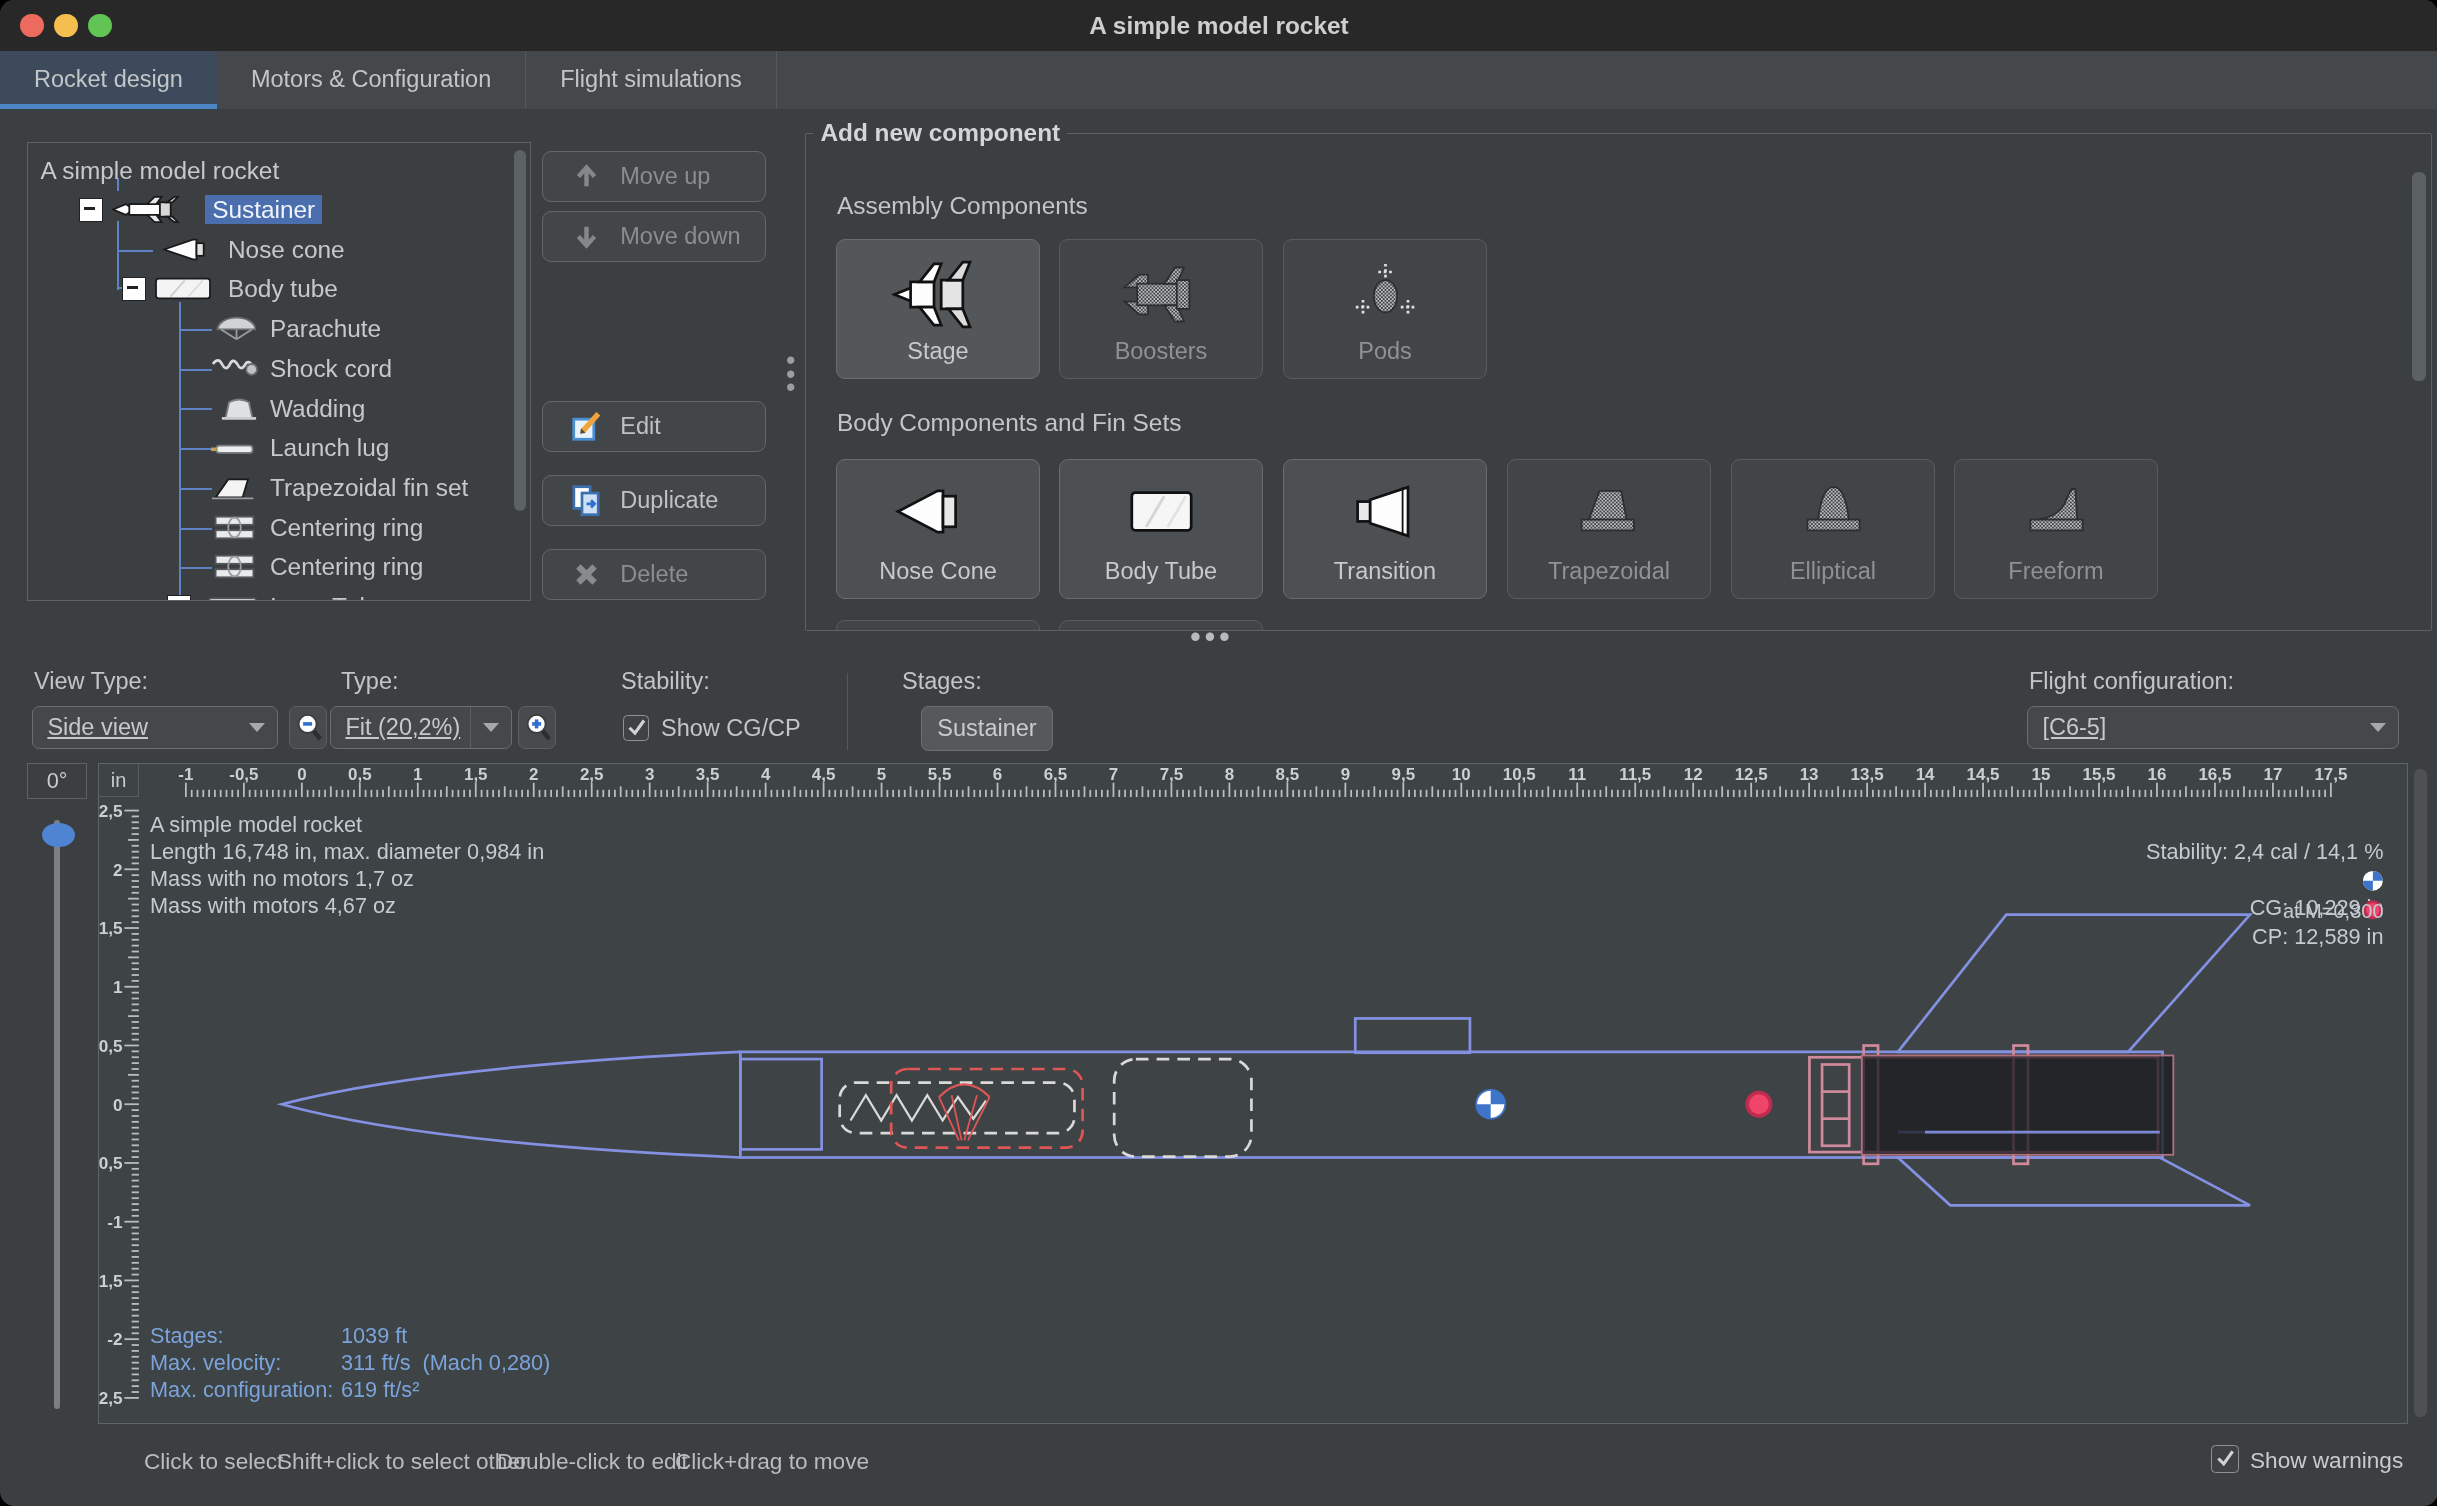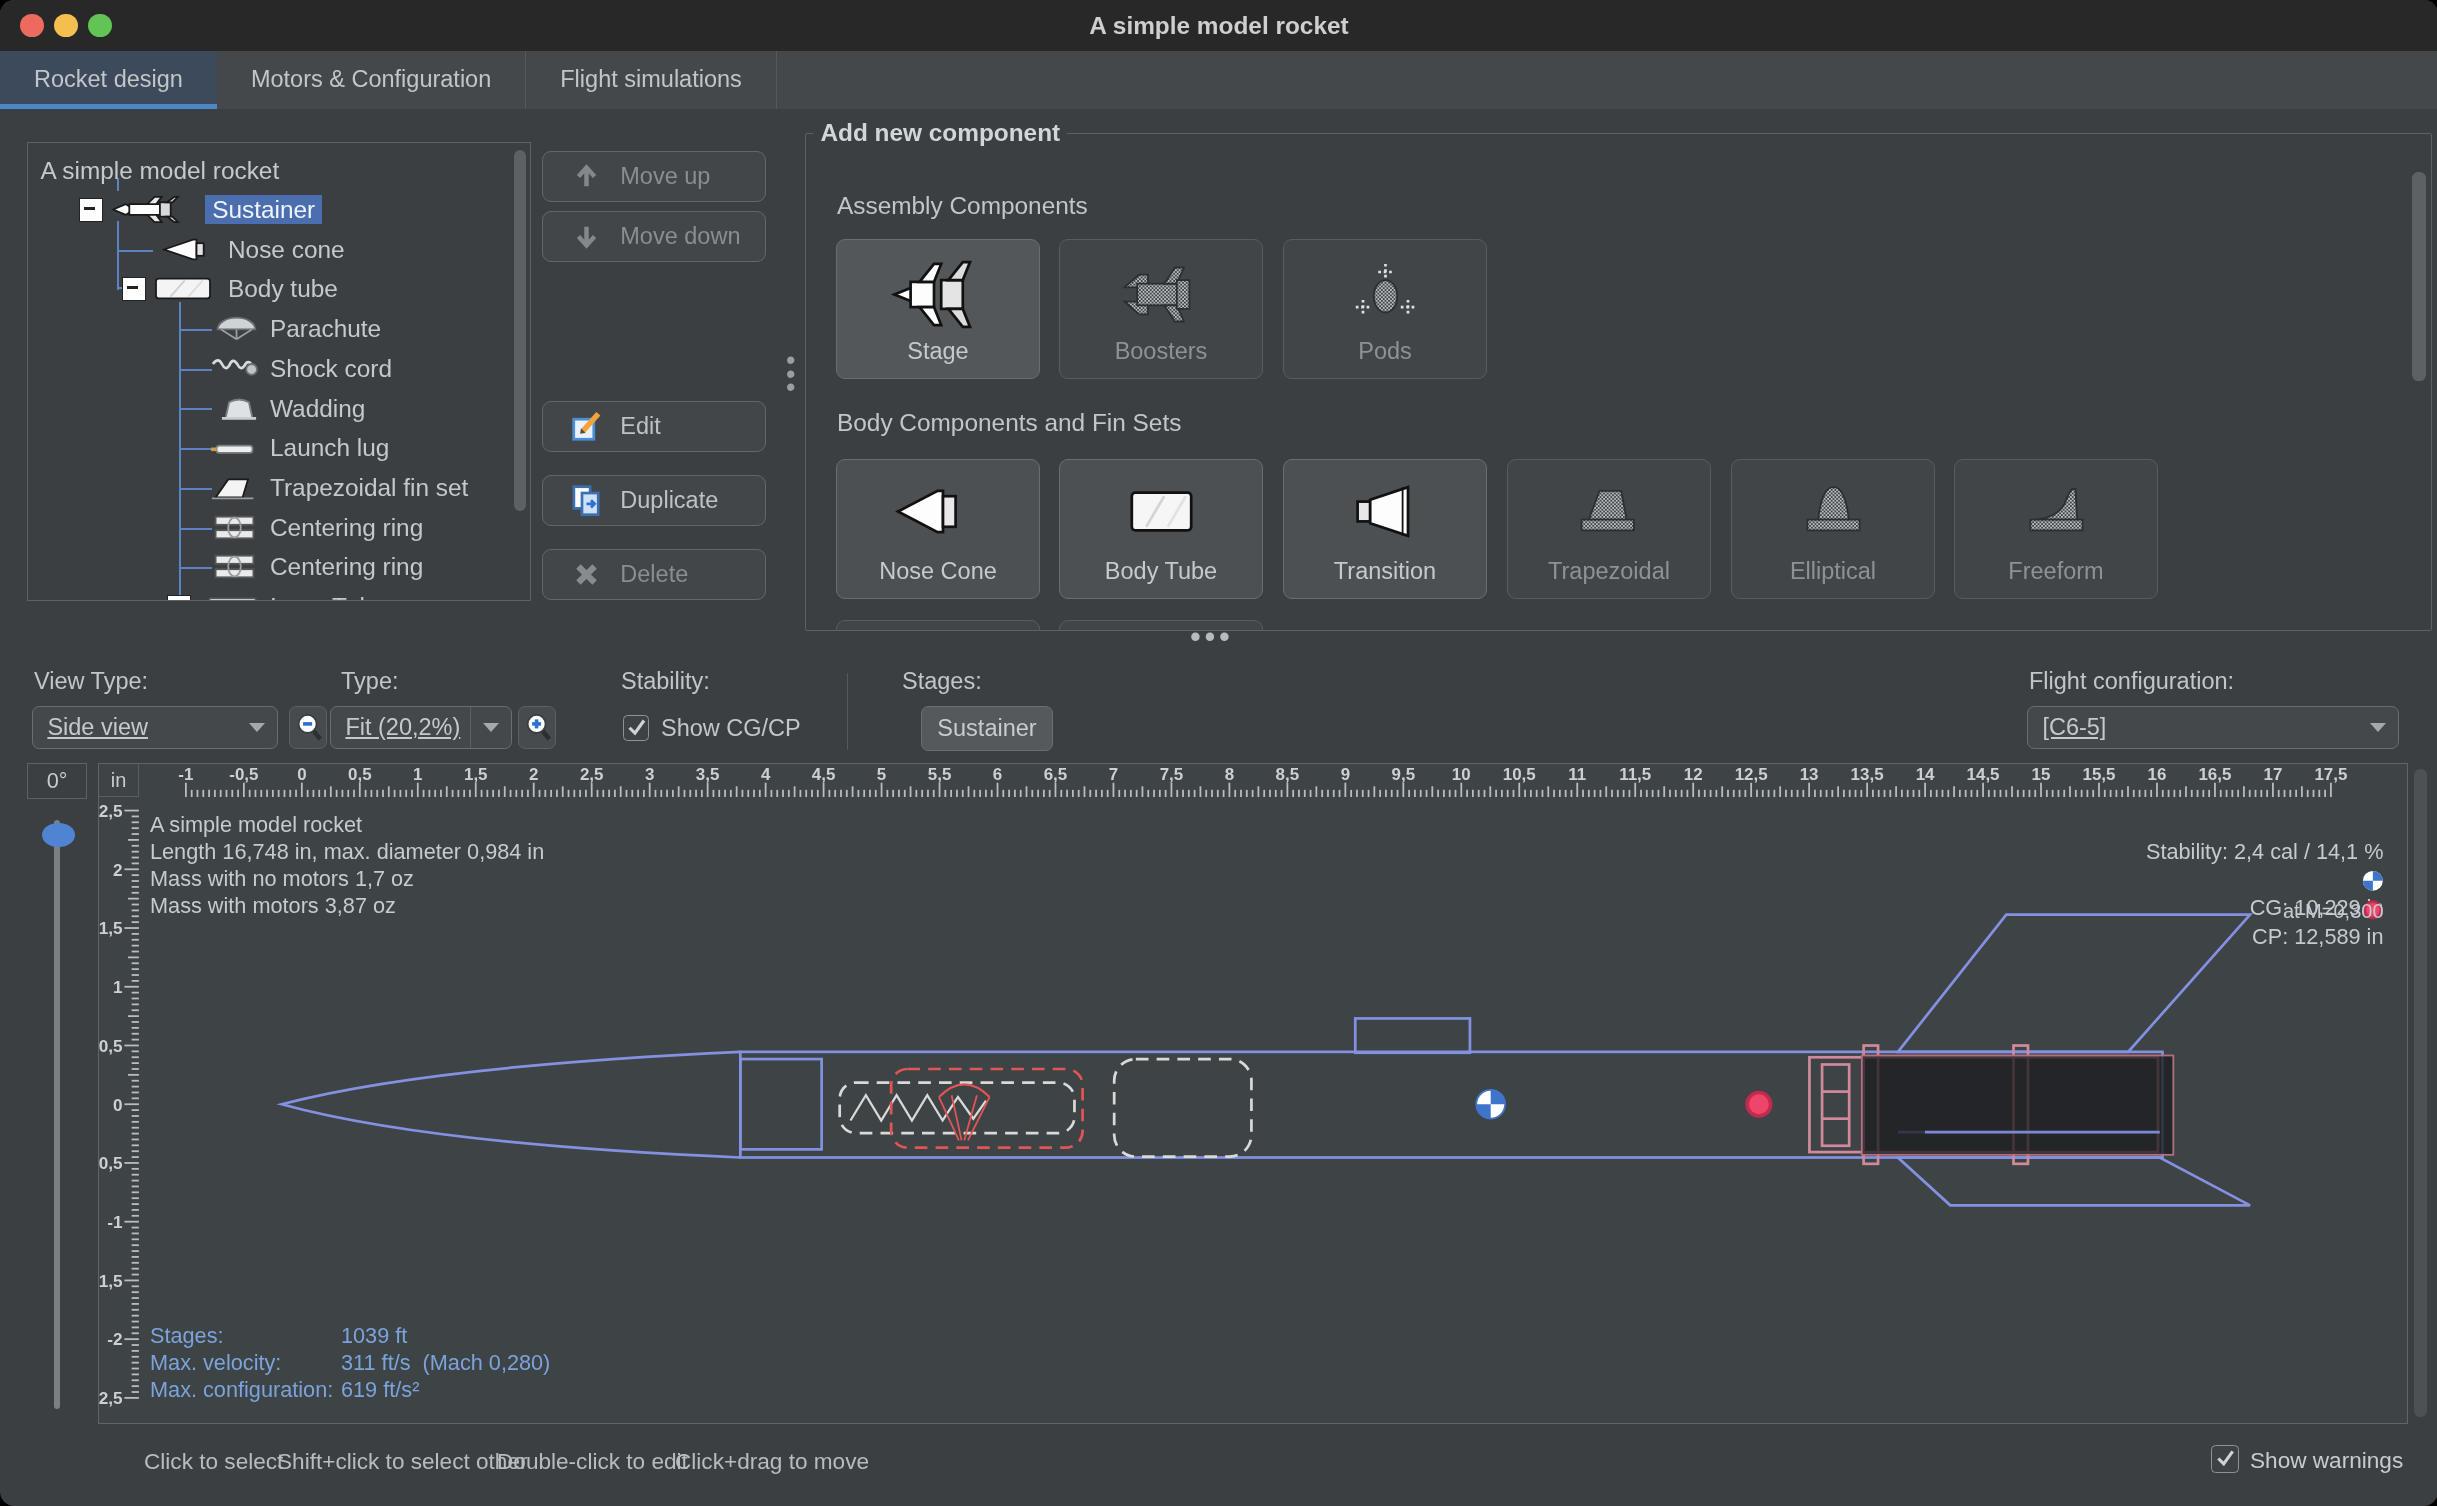--- a/index.html
+++ b/index.html
@@ -1039,21 +1039,21 @@
         <circle cx="1649" cy="1222" r="16" fill="#ffffff" stroke="#3e74c9" stroke-width="2"></circle>
         <path d="M1649 1222 L1649 1206 A16 16 0 0 1 1665 1222 Z" fill="#3e74c9"></path>
         <path d="M1649 1222 L1649 1238 A16 16 0 0 1 1633 1222 Z" fill="#3e74c9"></path>
       </g>
       <circle cx="1946" cy="1222" r="13" fill="#f0456b" stroke="#c22b50" stroke-width="4"></circle>
     </svg>
 
     <div class="fig-text" style="left:51px;top:47px">A simple model rocket</div>
     <div class="fig-text" style="left:51px;top:74px">Length 16,748 in, max. diameter 0,984 in</div>
     <div class="fig-text" style="left:51px;top:101px">Mass with no motors 1,7 oz</div>
-    <div class="fig-text" style="left:51px;top:128px">Mass with motors 3,87 oz</div>
+    <div class="fig-text" style="left:51px;top:128px">Mass with motors 4,67 oz</div>
 
     <div class="fig-text" style="right:23.5px;top:47px;text-align:right">
       <span>Stability:</span><span> </span><span>2,4 cal / 14,1 %</span>
     </div>
     <div class="fig-text" style="right:23.5px;top:76px;text-align:right">
       <svg width="21.7" height="21.7" style="vertical-align:-3.6px" viewBox="0 0 24 24">
           <circle cx="12" cy="12" r="11" fill="#fff"></circle>
           <path d="M12 12 L12 1 A11 11 0 0 1 23 12 Z" fill="#3e74c9"></path>
           <path d="M12 12 L12 23 A11 11 0 0 1 1 12 Z" fill="#3e74c9"></path>
         </svg>

